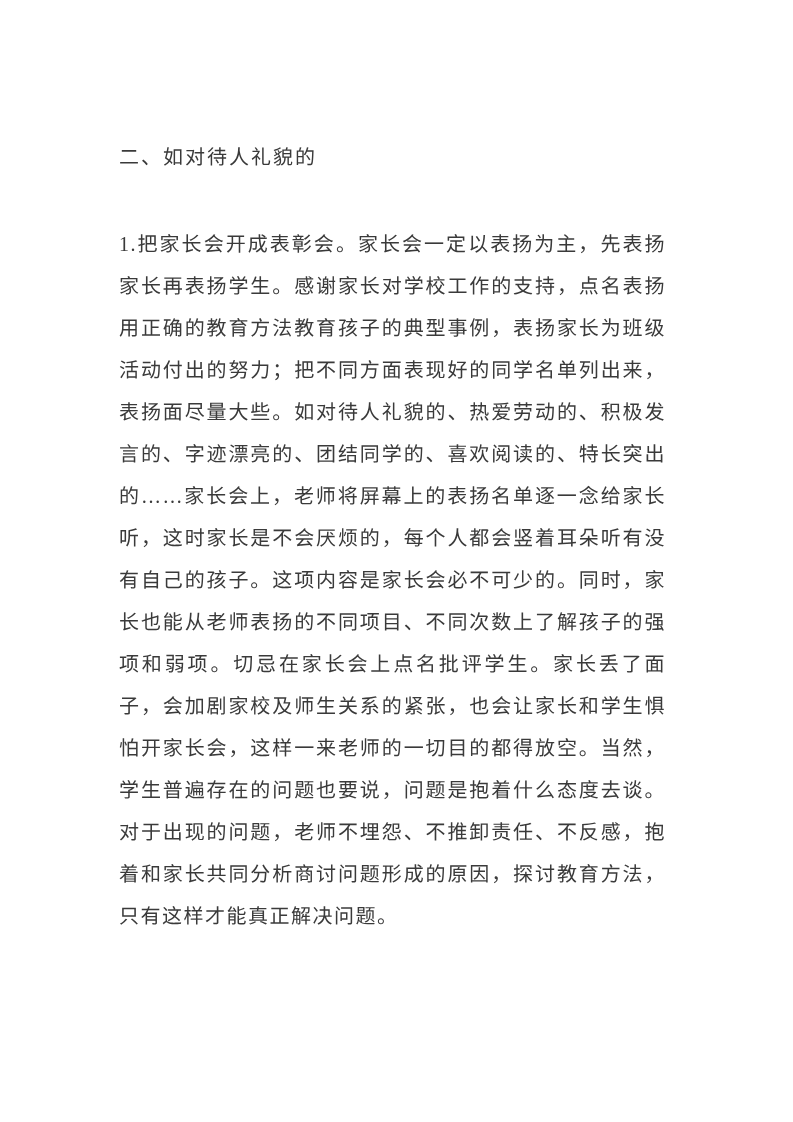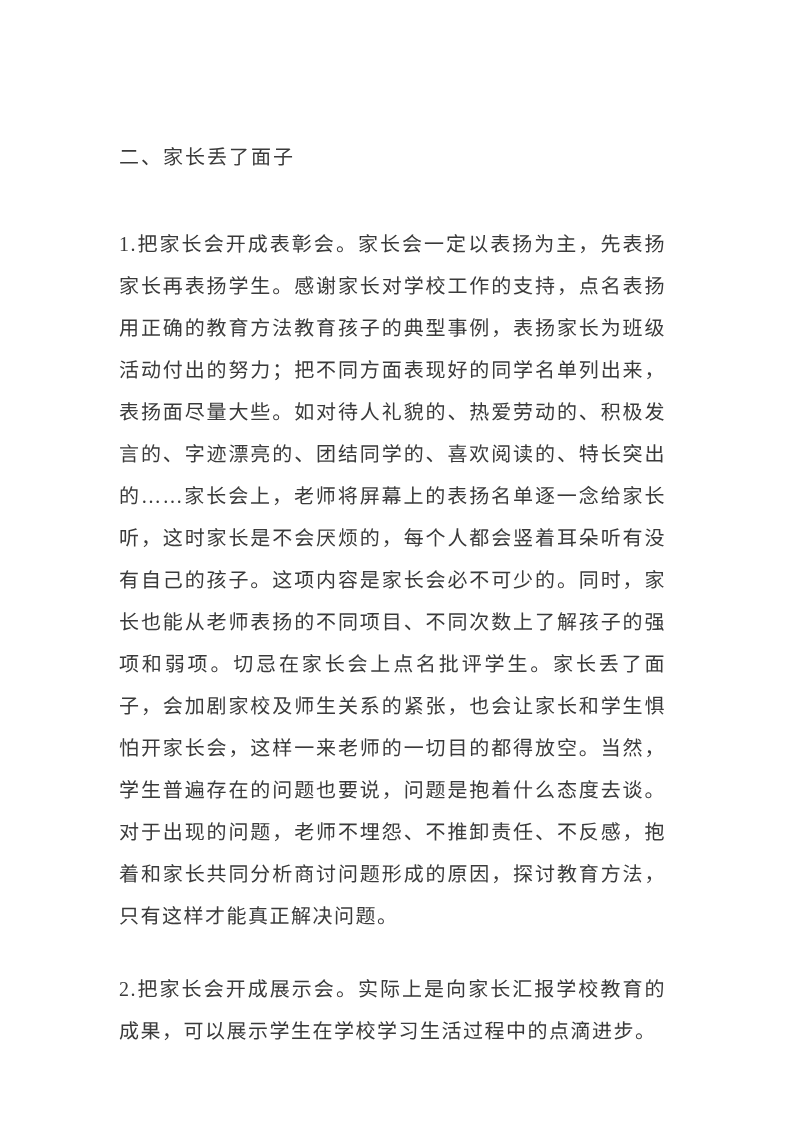--- a/index.html
+++ b/index.html
@@ -37,17 +37,16 @@
   }
   .para {
     margin: 0 15px 31px 0;
   }
 </style>
 </head>
 <body>
 
 <div class="page">
   <div class="content">
-    <h2 class="heading">二、家长丢了面子</h2>
+    <h2 class="heading">二、如对待人礼貌的</h2>
     <p class="para">1.把家长会开成表彰会。家长会一定以表扬为主，先表扬家长再表扬学生。感谢家长对学校工作的支持，点名表扬用正确的教育方法教育孩子的典型事例，表扬家长为班级活动付出的努力；把不同方面表现好的同学名单列出来，表扬面尽量大些。如对待人礼貌的、热爱劳动的、积极发言的、字迹漂亮的、团结同学的、喜欢阅读的、特长突出的……家长会上，老师将屏幕上的表扬名单逐一念给家长听，这时家长是不会厌烦的，每个人都会竖着耳朵听有没有自己的孩子。这项内容是家长会必不可少的。同时，家长也能从老师表扬的不同项目、不同次数上了解孩子的强项和弱项。切忌在家长会上点名批评学生。家长丢了面子，会加剧家校及师生关系的紧张，也会让家长和学生惧怕开家长会，这样一来老师的一切目的都得放空。当然，学生普遍存在的问题也要说，问题是抱着什么态度去谈。对于出现的问题，老师不埋怨、不推卸责任、不反感，抱着和家长共同分析商讨问题形成的原因，探讨教育方法，只有这样才能真正解决问题。</p>
-    <p class="para">2.把家长会开成展示会。实际上是向家长汇报学校教育的成果，可以展示学生在学校学习生活过程中的点滴进步。</p>
   </div>
 </div>
 
 </body></html>

